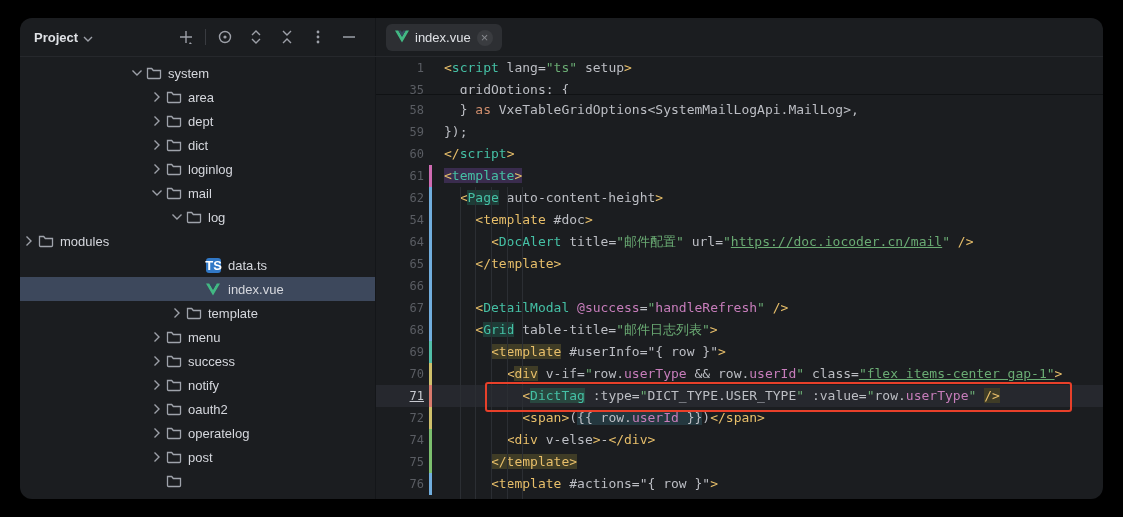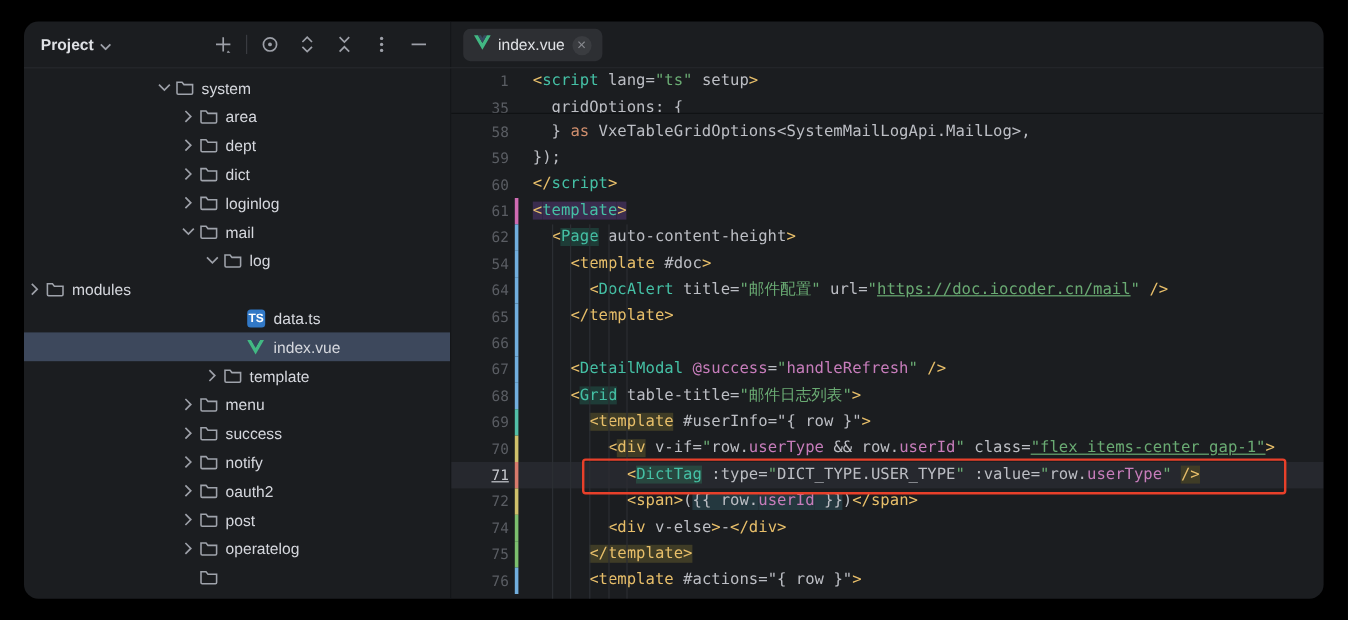--- a/index.html
+++ b/index.html
@@ -16,21 +16,21 @@
   .panel-title svg{margin-top:2px;}
   .panel-icons{position:absolute;right:14px;top:0;height:38px;display:flex;align-items:center;gap:7px;}
   .icon-btn{width:24px;height:24px;display:flex;align-items:center;justify-content:center;border-radius:4px;cursor:pointer;}
   .icon-btn svg{display:block;}
   .toolbar-divider{width:1px;height:16px;background:#393b40;}
   .tree{position:absolute;left:0;top:43px;width:100%;}
   .tree-row{height:24px;display:flex;align-items:center;font-size:13px;color:#d5d7dd;white-space:nowrap;cursor:pointer;}
   .tree-row.selected{background:#3d485c;}
   .chev-slot{width:18px;height:16px;display:flex;align-items:center;justify-content:center;flex:none;}
   .icon-slot{width:20px;height:16px;display:flex;align-items:center;flex:none;}
-  .ts-badge{width:15px;height:15px;border-radius:3px;background:#3178c6;color:#fff;font-size:10px;font-weight:bold;
+  .ts-badge{width:15px;height:15px;border-radius:3px;background:#3178c6;color:#fff;font-size:13px;font-weight:bold;
     display:flex;align-items:center;justify-content:center;font-family:"Liberation Sans",sans-serif;}
   .tree-label{margin-left:2px;}
 
   
   .editor-tabs{position:absolute;left:356px;top:0;width:727px;height:38px;}
   .tab{position:absolute;left:10px;top:6px;height:27px;background:#2d2f33;border-radius:6px;
     display:flex;align-items:center;padding:0 9px;gap:6px;cursor:pointer;}
   .tab-label{font-size:13px;color:#dfe1e5;}
   .tab-close{color:#87898e;font-size:13px;width:16px;height:16px;border-radius:8px;background:#3a3c40;
     display:flex;align-items:center;justify-content:center;cursor:pointer;line-height:1;}
@@ -295,34 +295,34 @@
           <span class="chev-slot">
             <svg width="8" height="12" viewBox="0 0 8 12">
               <polyline points="1.5,1.5 6,6 1.5,10.5" fill="none" stroke="#9da0a8" stroke-width="1.4"></polyline>
             </svg>
           </span>
           <span class="icon-slot">
             <svg width="16" height="14" viewBox="0 0 16 14">
               <path d="M1.5 2.5 h4.2 l1.6 2 h7.2 v7 a1 1 0 0 1 -1 1 h-11 a1 1 0 0 1 -1 -1 z" fill="none" stroke="#9fa3ab" stroke-width="1.3"></path>
             </svg>
           </span>
+          <span class="tree-label">operatelog</span>
+        </div>
+        <div class="tree-row" style="padding-left: 128px;">
+          <span class="chev-slot">
+            <svg width="8" height="12" viewBox="0 0 8 12">
+              <polyline points="1.5,1.5 6,6 1.5,10.5" fill="none" stroke="#9da0a8" stroke-width="1.4"></polyline>
+            </svg>
+          </span>
+          <span class="icon-slot">
+            <svg width="16" height="14" viewBox="0 0 16 14">
+              <path d="M1.5 2.5 h4.2 l1.6 2 h7.2 v7 a1 1 0 0 1 -1 1 h-11 a1 1 0 0 1 -1 -1 z" fill="none" stroke="#9fa3ab" stroke-width="1.3"></path>
+            </svg>
+          </span>
           <span class="tree-label">post</span>
-        </div>
-        <div class="tree-row" style="padding-left: 128px;">
-          <span class="chev-slot">
-            <svg width="8" height="12" viewBox="0 0 8 12">
-              <polyline points="1.5,1.5 6,6 1.5,10.5" fill="none" stroke="#9da0a8" stroke-width="1.4"></polyline>
-            </svg>
-          </span>
-          <span class="icon-slot">
-            <svg width="16" height="14" viewBox="0 0 16 14">
-              <path d="M1.5 2.5 h4.2 l1.6 2 h7.2 v7 a1 1 0 0 1 -1 1 h-11 a1 1 0 0 1 -1 -1 z" fill="none" stroke="#9fa3ab" stroke-width="1.3"></path>
-            </svg>
-          </span>
-          <span class="tree-label">operatelog</span>
         </div>
         <div class="tree-row" style="padding-left: 128px;">
           <span class="chev-slot"></span>
           <span class="icon-slot">
             <svg width="16" height="14" viewBox="0 0 16 14">
               <path d="M1.5 2.5 h4.2 l1.6 2 h7.2 v7 a1 1 0 0 1 -1 1 h-11 a1 1 0 0 1 -1 -1 z" fill="none" stroke="#9fa3ab" stroke-width="1.3"></path>
             </svg>
           </span>
           <span class="tree-label"></span>
         </div>

